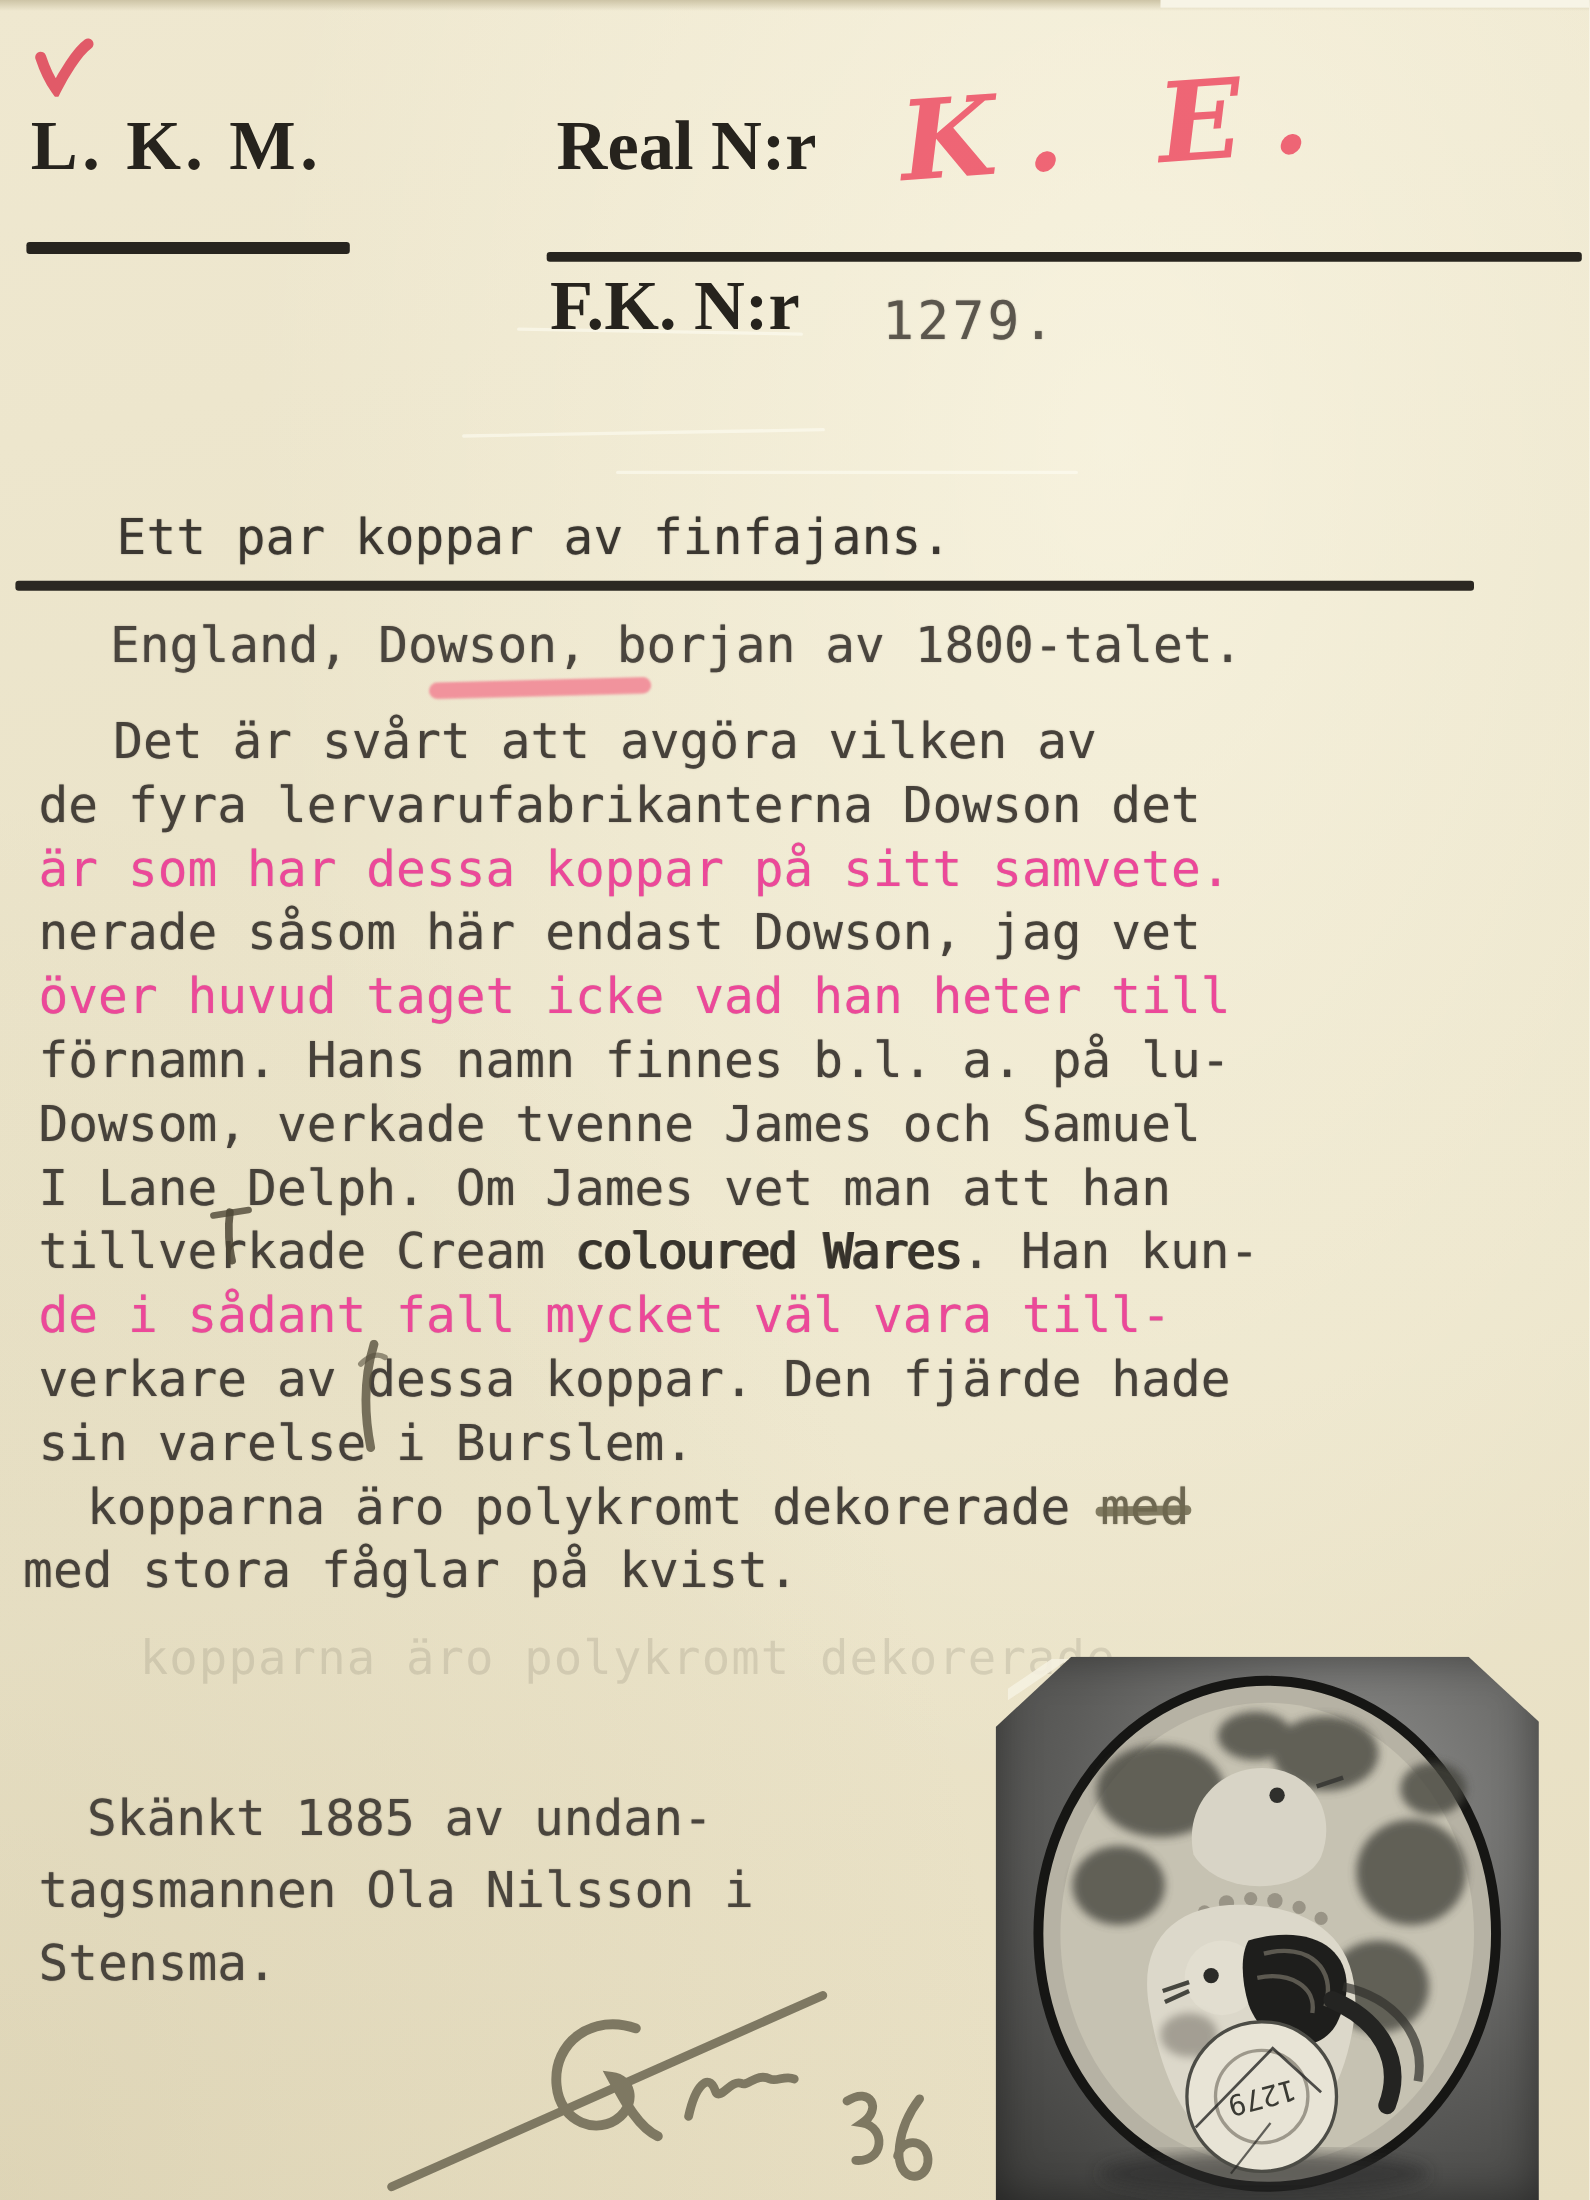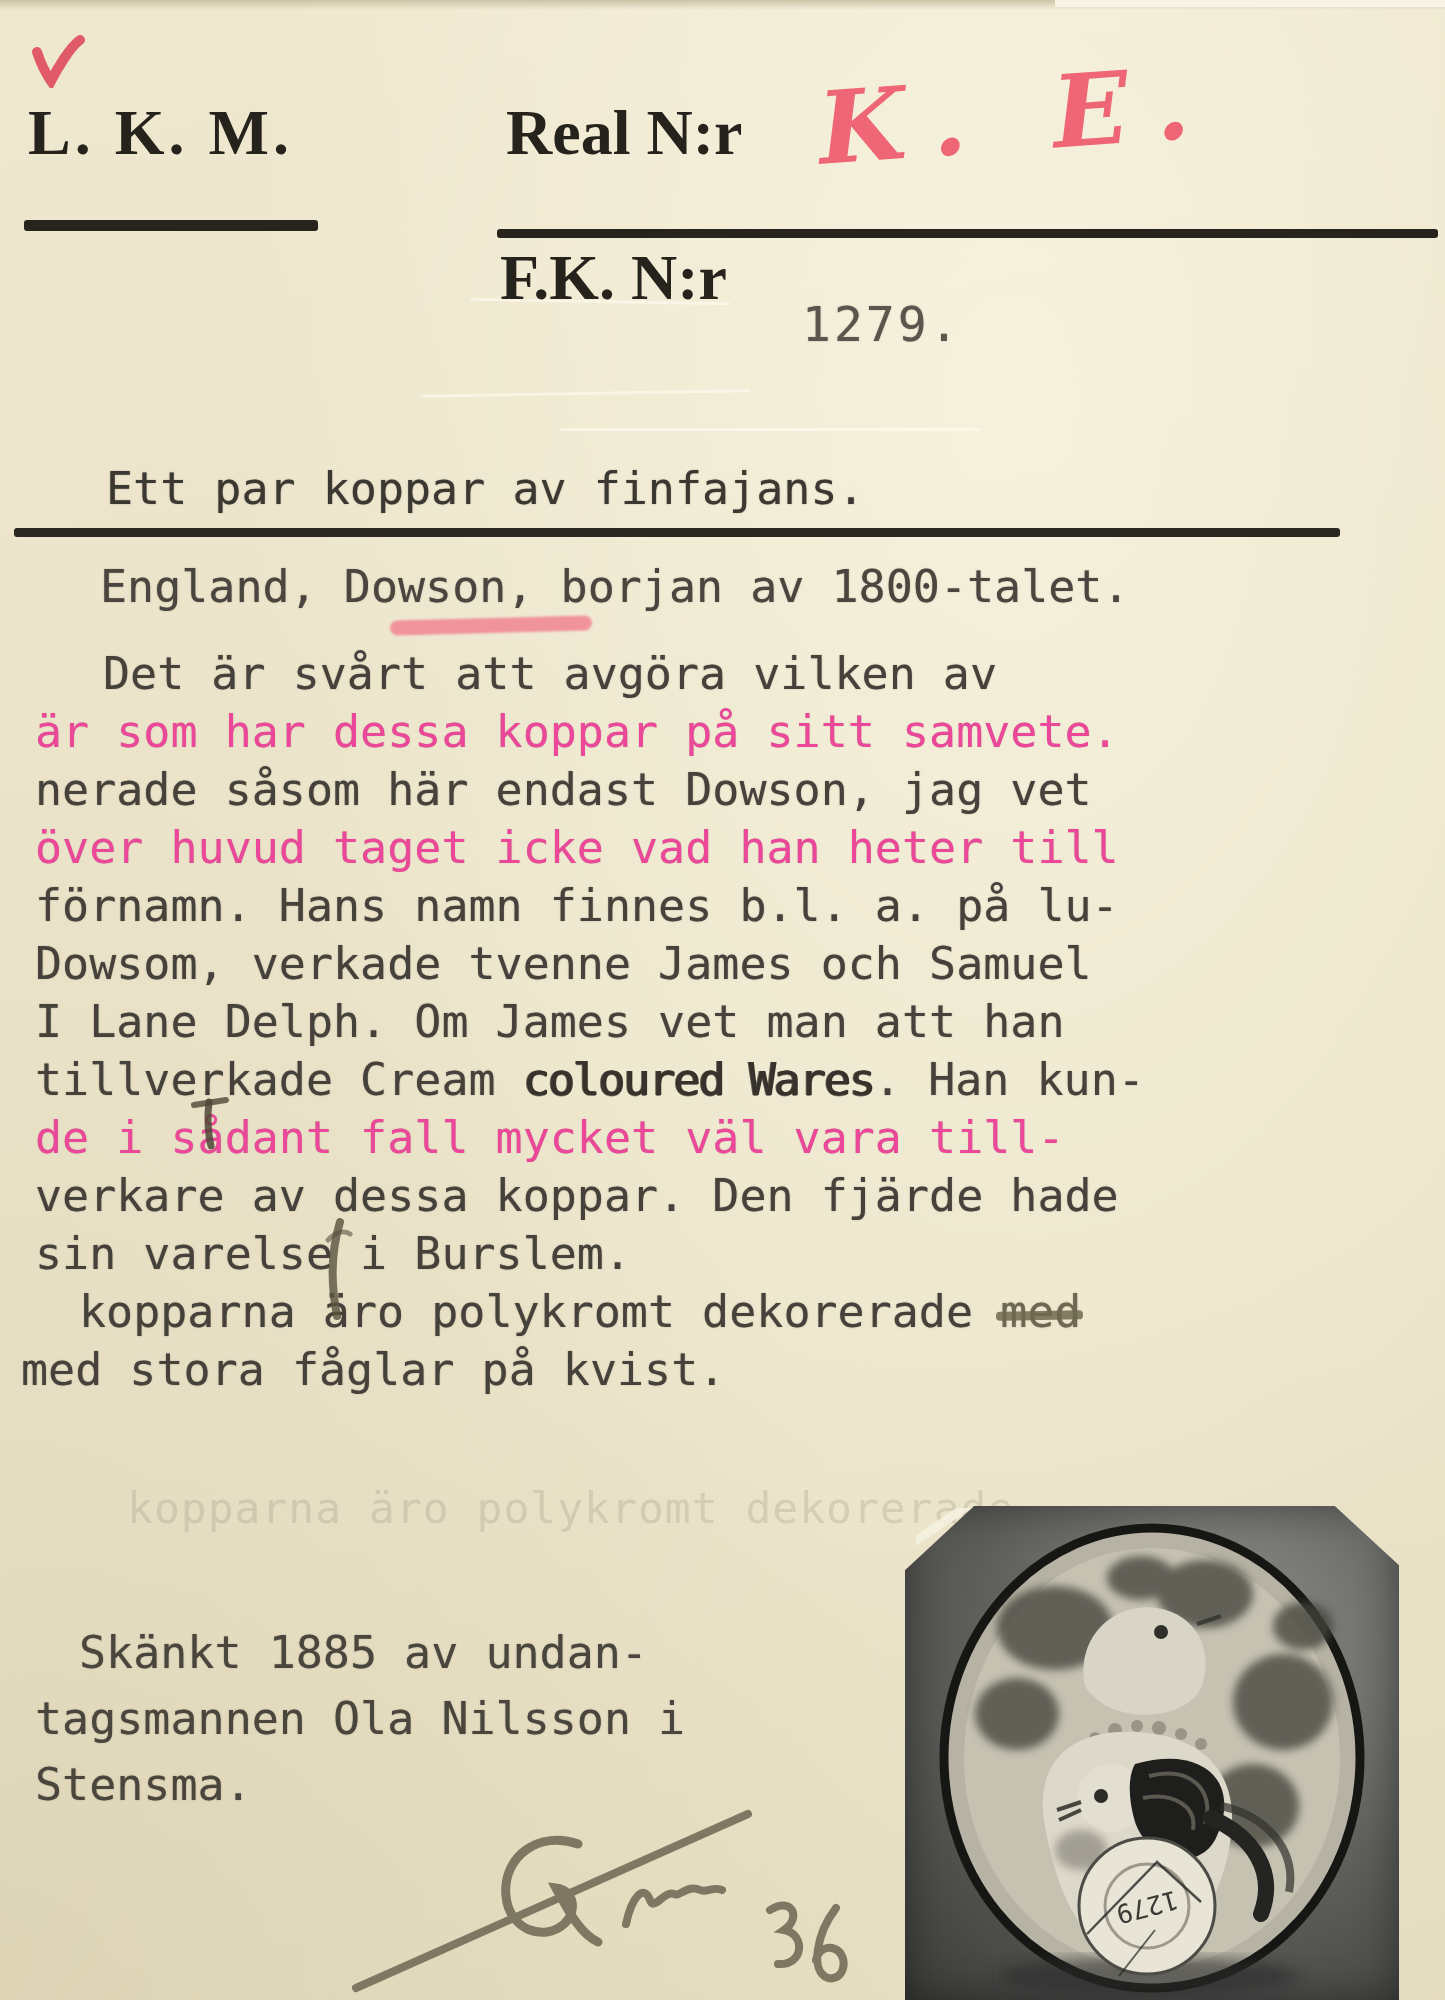--- a/index.html
+++ b/index.html
@@ -25,21 +25,21 @@
   .rule-title{left:14px;top:528px;width:1326px;height:9px;background:#2b2822;}
 
   
   .red-hand{position:absolute;left:818px;top:56px;font-family:"DejaVu Serif",serif;
        font-style:italic;font-weight:bold;font-size:100px;color:#ee4e64;opacity:.85;
        letter-spacing:26px;transform:rotate(-4deg);}
 
   
   .type{position:absolute;color:#45403a;font-size:45px;
        text-shadow:0 0 1.3px rgba(70,64,55,.55);white-space:pre;}
-  .fk-value{left:802px;top:264px;font-size:48px;color:#5b564d;letter-spacing:3px;margin-top:32px;}
+  .fk-value{left:802px;top:264px;font-size:48px;color:#5b564d;letter-spacing:3px;}
   .doc-title{left:106px;top:462px;color:#3b3731;}
   .subtitle{left:100px;top:560px;color:#4a453e;}
   .red-underline{position:absolute;left:390px;top:618px;width:202px;height:15px;
        background:#f27e90;border-radius:8px;opacity:.8;filter:blur(1px);transform:rotate(-1.5deg);}
 
   .body-block{position:absolute;left:35px;top:645px;width:1160px;}
   .body-block .ln{height:58px;line-height:58px;font-size:45px;color:#46413a;
        text-shadow:0 0 1.3px rgba(70,64,55,.5);white-space:pre;}
   .ln.indent{text-indent:68px;}
   .ln.indent-sm{text-indent:44px;}
@@ -95,20 +95,21 @@
 <div class="type fk-value">1279.</div>
 
 <div class="type doc-title">Ett par koppar av finfajans.</div>
 <div class="rule rule-title"></div>
 
 <div class="type subtitle"><span>England, </span><span>Dowson</span><span>, borjan av 1800-talet.</span></div>
 <div class="red-underline"></div>
 
 <div class="body-block">
   <div class="ln indent">Det är svårt att avgöra vilken av</div>
+  <div class="ln">de fyra lervarufabrikanterna Dowson det</div>
   <div class="ln light">är som har dessa koppar på sitt samvete.</div>
   <div class="ln">nerade såsom här endast Dowson, jag vet</div>
   <div class="ln light">över huvud taget icke vad han heter till</div>
   <div class="ln">förnamn. Hans namn finnes b.l. a. på lu-</div>
   <div class="ln">Dowsom, verkade tvenne James och Samuel</div>
   <div class="ln">I Lane Delph. Om James vet man att han</div>
   <div class="ln"><span>tillverkade Cream </span><span class="smudge">coloured Wares</span><span>. Han kun-</span></div>
   <div class="ln light">de i sådant fall mycket väl vara till-</div>
   <div class="ln">verkare av dessa koppar. Den fjärde hade</div>
   <div class="ln">sin varelse i Burslem.</div>

